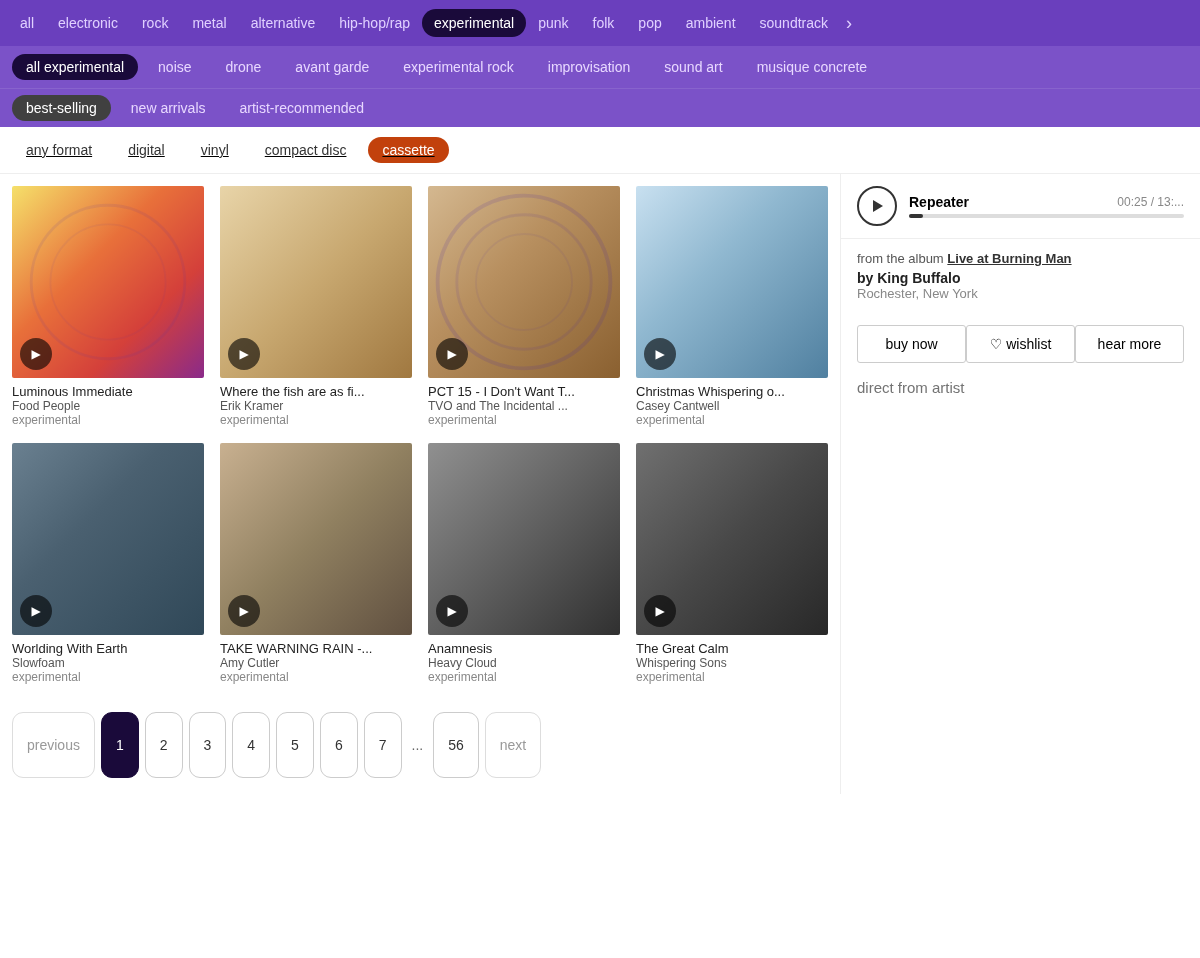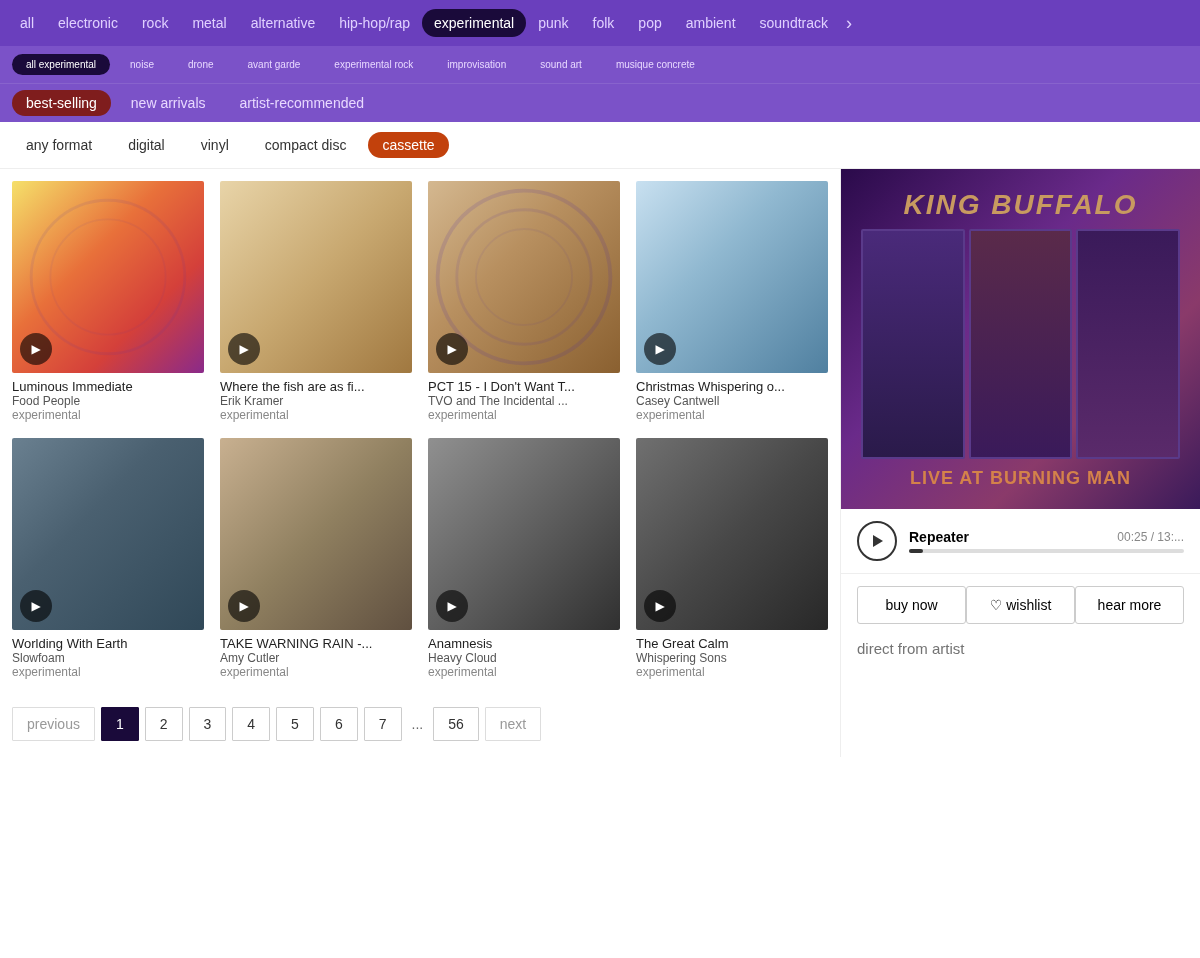--- a/index.html
+++ b/index.html
@@ -41,21 +41,21 @@
       align-items: center;
       padding: 8px 12px;
       gap: 6px;
       flex-wrap: wrap;
     }
     .subgenre-item {
       color: #e8d8ff;
       padding: 5px 14px;
       cursor: pointer;
       border-radius: 20px;
-      font-size: 10px;
+      font-size: 14px;
     }
     .subgenre-item.active {
       background: #1a0a3a;
       color: #fff;
       border-radius: 20px;
     }
 
     
     .sort-nav {
       background: #7b52c8;
@@ -66,32 +66,33 @@
       border-top: 1px solid rgba(255,255,255,0.1);
     }
     .sort-item {
       color: #e8d8ff;
       padding: 5px 14px;
       cursor: pointer;
       border-radius: 20px;
       font-size: 14px;
     }
     .sort-item.active {
-      background: #7f1d1d;
+      background: #404040;
       color: #fff;
     }
 
     
     .format-nav {
       background: #fff;
       display: flex;
       align-items: center;
       padding: 10px 12px;
       gap: 8px;
       border-bottom: 1px solid #eee;
+      text-decoration: underline;
     }
     .format-item {
       color: #333;
       padding: 5px 14px;
       cursor: pointer;
       border-radius: 20px;
       font-size: 14px;
     }
     .format-item.active {
       background: #c2410c;
@@ -331,23 +332,23 @@
     }
 
     
     .pagination {
       padding: 16px 12px;
       display: flex;
       gap: 6px;
       align-items: center;
     }
     .page-btn {
-      padding: 8px 14px;
+      padding: 24px 14px;
       border: 1px solid #ccc;
-      border-radius: 1px;
+      border-radius: 11px;
       cursor: pointer;
       background: #fff;
       font-size: 14px;
       color: #333;
     }
     .page-btn.active {
       background: #1a0a3a;
       color: #fff;
       border-color: #1a0a3a;
     }
@@ -520,49 +521,46 @@
       <button class="page-btn">6</button>
       <button class="page-btn">7</button>
       <span class="page-ellipsis">...</span>
       <button class="page-btn">56</button>
       <button class="page-btn prev-next">next</button>
     </div>
   </div>
 
   <aside class="sidebar">
 
-    <div class="sidebar-album-art">
-      <div class="sidebar-album-art-inner">
-        <div class="king-buffalo-text">KING BUFFALO</div>
-        <div class="band-photo">
-          <div class="band-photo-panel"></div>
-          <div class="band-photo-panel"></div>
-          <div class="band-photo-panel"></div>
-        </div>
-        <div class="live-burning-man">LIVE AT BURNING MAN</div>
-      </div>
-    </div>
 
     <div class="player-area">
       <div class="play-circle">
         <svg width="14" height="14" viewBox="0 0 14 14" fill="none">
           <polygon points="3,1 13,7 3,13" fill="#333"></polygon>
         </svg>
       </div>
       <div class="player-info">
         <div class="player-track">
           <span>Repeater</span>
           <span class="player-time">00:25 / 13:...</span>
         </div>
         <div class="progress-bar">
           <div class="progress-fill"></div>
         </div>
       </div>
     </div>
 
+    <div class="album-info">
+      <div class="from-album">
+        <span>from the album</span>
+        <a href="#"> <span>Live at Burning Man</span></a>
+      </div>
+      <div class="by-artist">by King Buffalo</div>
+      <div class="artist-location">Rochester, New York</div>
+    </div>
 
     <div class="sidebar-actions">
       <button class="btn-buy">buy now</button>
       <button class="btn-wishlist">
         <span>♡</span>
         <span>wishlist</span>
       </button>
       <button class="btn-hear-more">hear more</button>
     </div>
 

